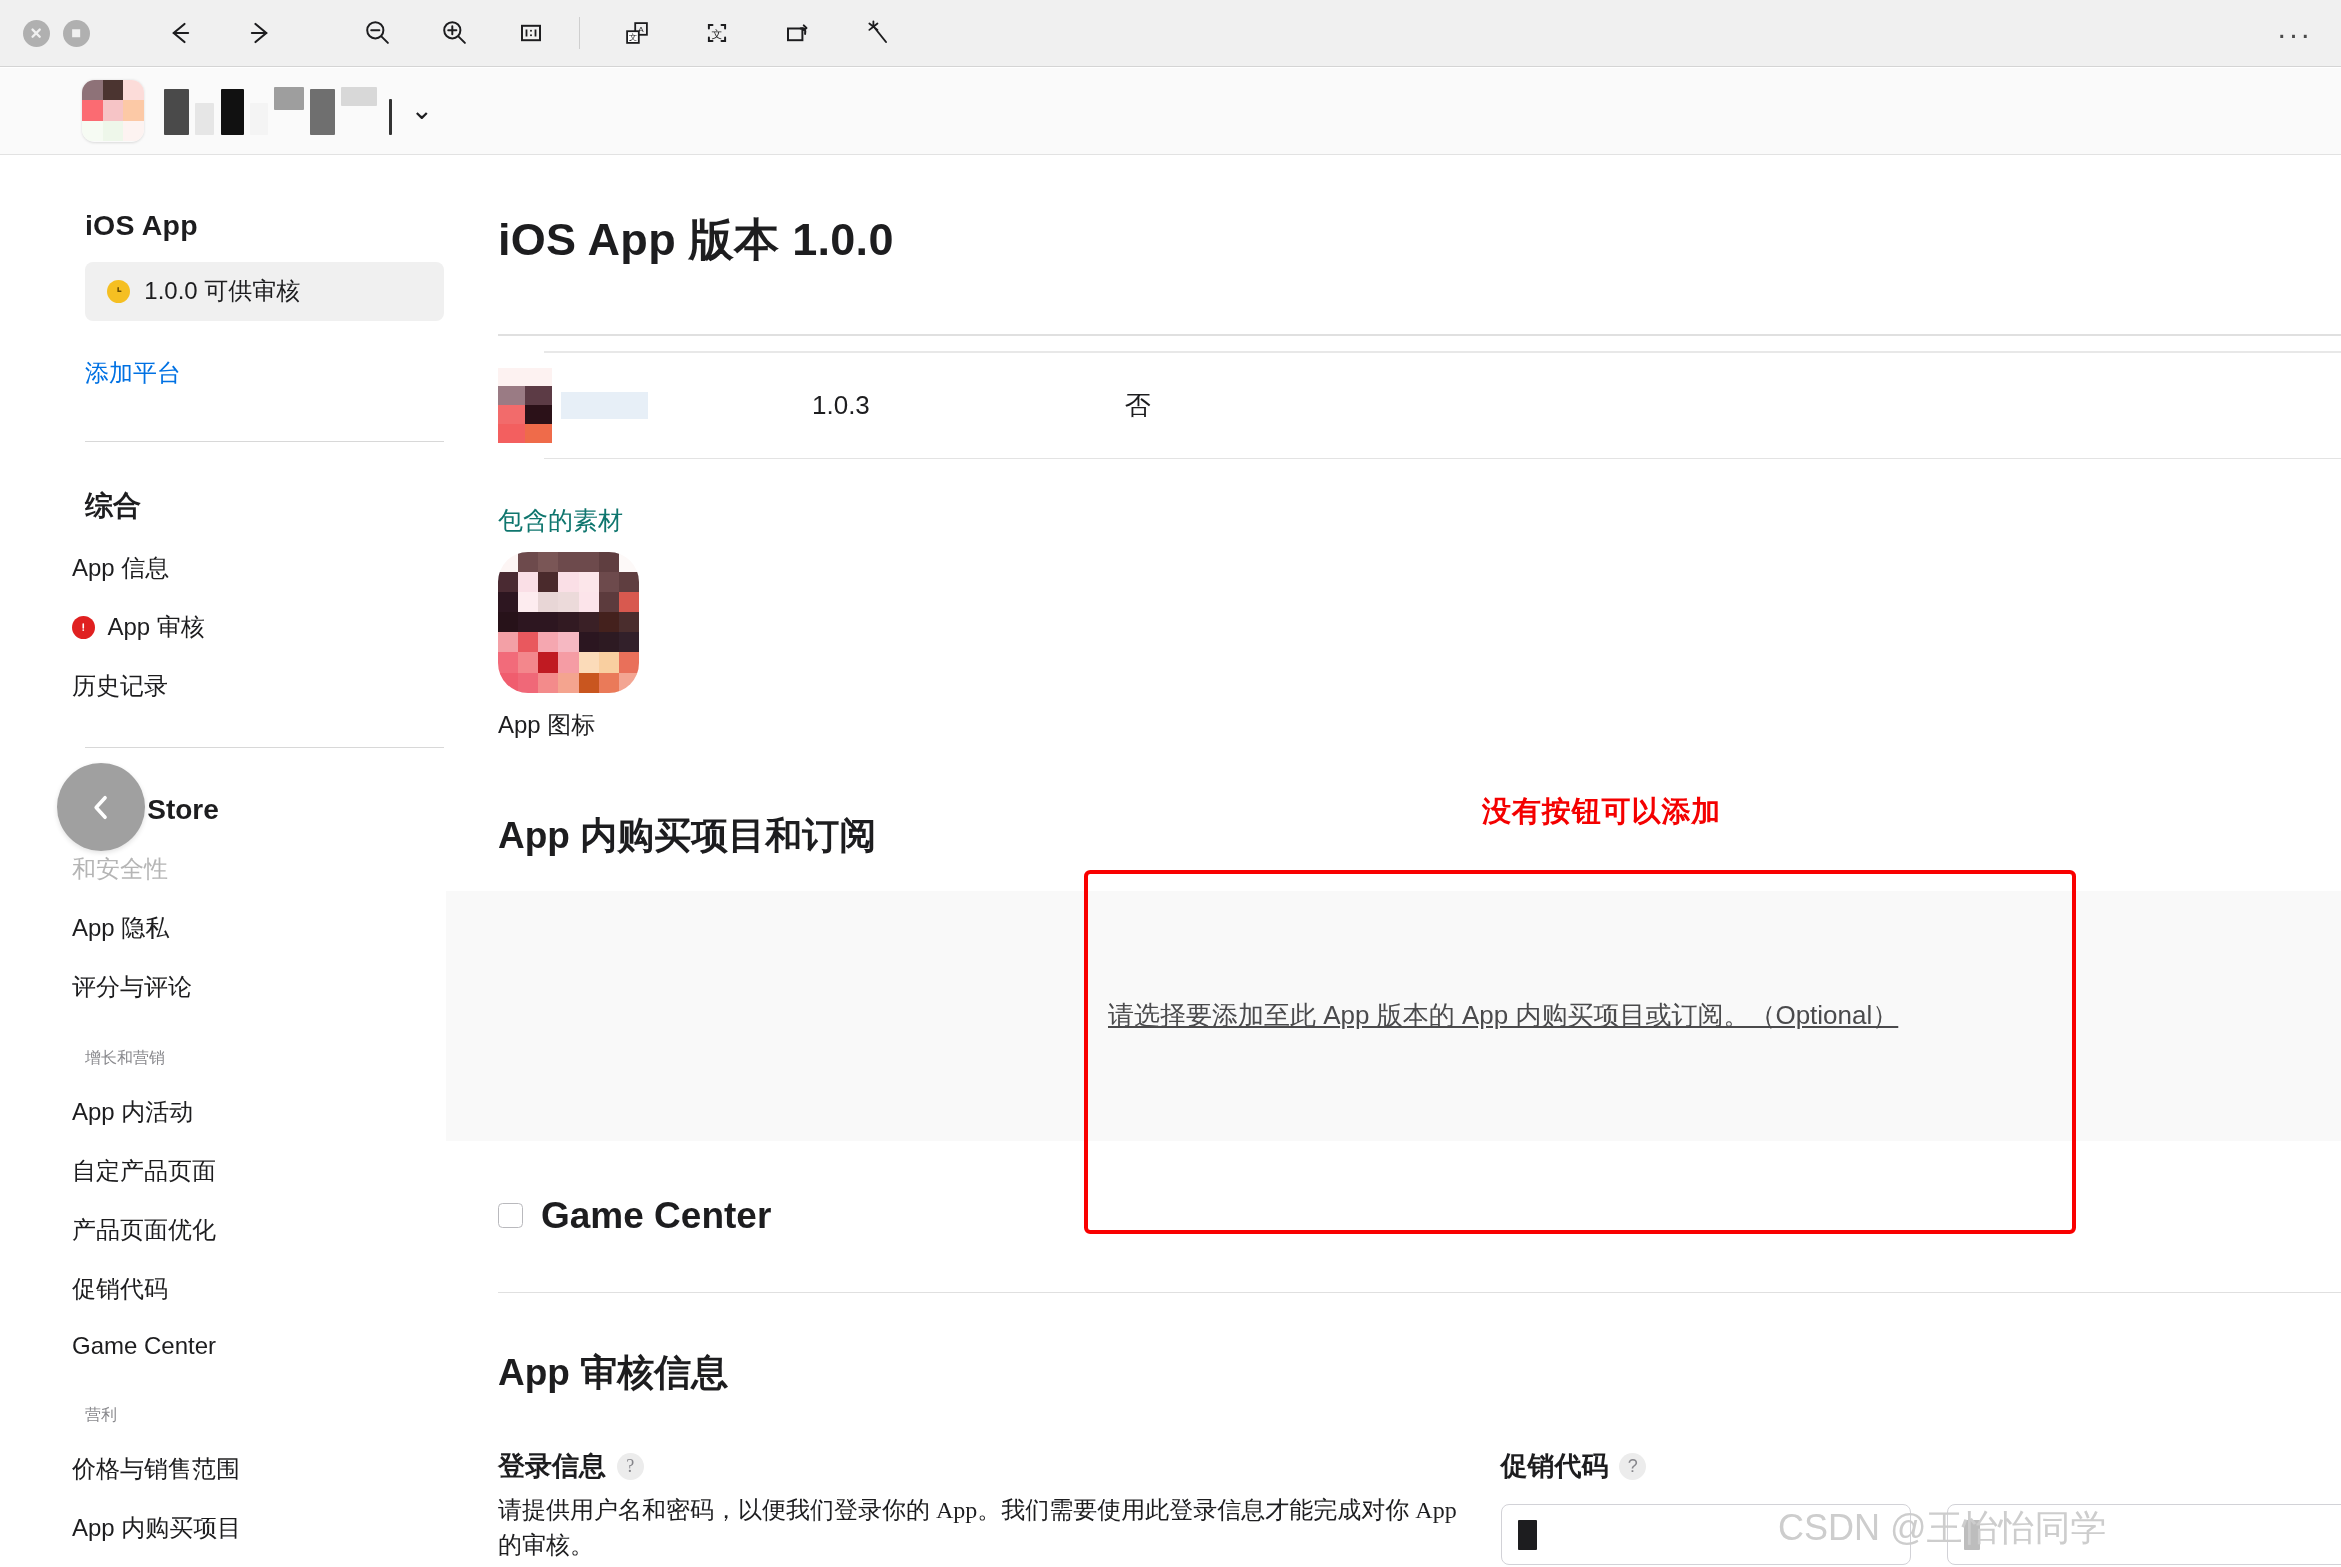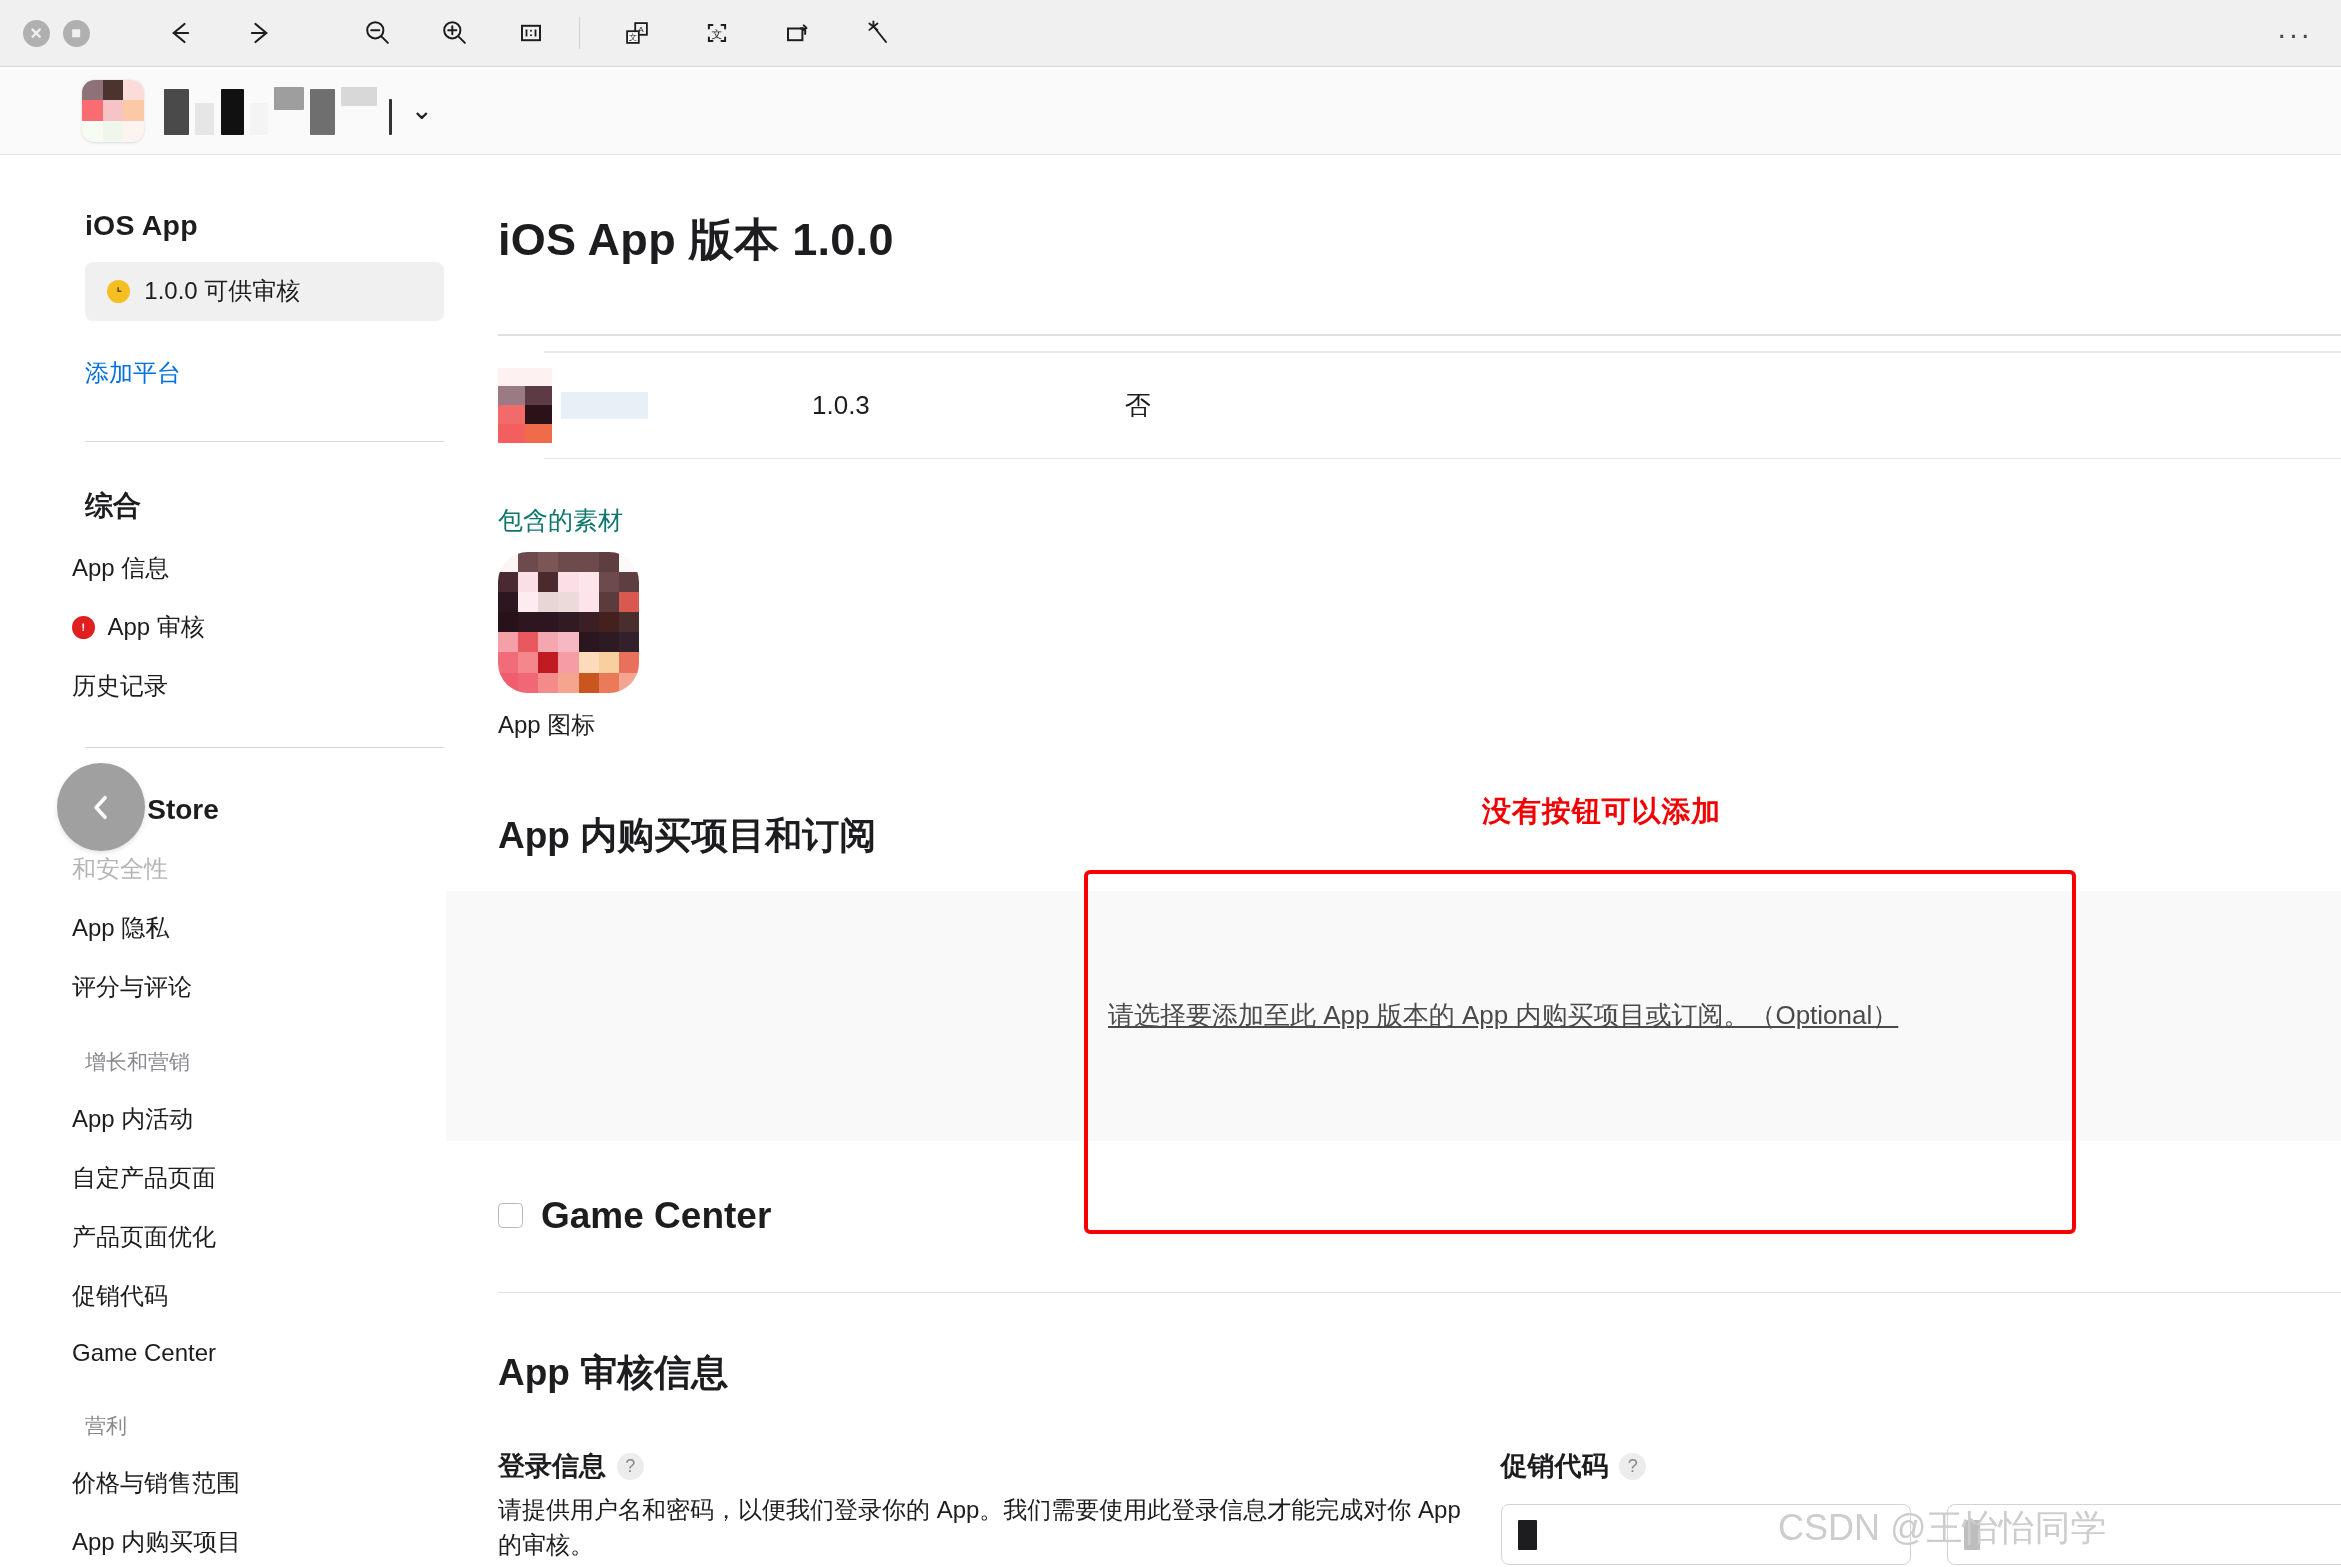--- a/index.html
+++ b/index.html
@@ -57,21 +57,21 @@
   .sb-version{
     margin:19.6px 0 0 85px;width:359px;height:59px;background:#f0f0f0;border-radius:8px;
     display:flex;align-items:center;box-sizing:border-box;padding-left:22px;gap:14.3px;
   }
   .sb-version .dot{width:23px;height:23px;border-radius:50%;background:#f5bf22;
     display:flex;align-items:center;justify-content:center;flex:none;}
   .sb-version .lbl{font-size:24px;color:#1d1d1f;}
   .sb-link{margin:36px 0 0 85px;font-size:24px;color:#0071e3;}
   .sb-rule{margin:52px 0 0 85px;width:359px;height:0.9px;background:#d8d8d8;}
   .sb-group{font-size:28px;font-weight:700;color:#1d1d1f;margin:46px 0 0 85px;}
-  .sb-subgroup{font-size:21px;color:#8a8a8e;margin:45px 0 0 85px;}
+  .sb-subgroup{font-size:16px;color:#8a8a8e;margin:45px 0 0 85px;}
   .sb-item{font-size:24px;color:#1d1d1f;margin:27px 0 0 72px;display:flex;align-items:center;gap:12.5px;}
   .sb-item .err{width:23px;height:23px;border-radius:50%;background:#e02020;flex:none;
     display:flex;align-items:center;justify-content:center;}
   .sb-collapse{
     position:absolute;left:57px;top:763px;width:88px;height:88px;border-radius:50%;
     background:#a0a0a0;display:flex;align-items:center;justify-content:center;
     box-shadow:0 1.8px 5.4px rgba(0,0,0,.12);
   }
 
   
@@ -108,21 +108,21 @@
 
   .gc-row{display:flex;align-items:center;margin:54px 0 0 52px;gap:18px;}
   .gc-check{width:23px;height:23px;border:1.8px solid #b9b9bd;border-radius:4.5px;background:#fff;flex:none;}
   .gc-label{font-size:37px;font-weight:700;color:#1d1d1f;}
 
   .hr-wide{margin:55px 0 0 52px;width:1844px;height:1.8px;background:#e0e0e0;}
 
   .review-title{font-size:37px;font-weight:700;color:#1d1d1f;margin:55px 0 0 52px;}
 
   .review-cols{display:flex;margin:50px 0 0 0;}
-  .col-left{width:1035px;padding-left:52px;box-sizing:border-box;}
+  .col-left{width:1035px;padding-left:52px;box-sizing:border-box;font-family:Liberation Serif, serif;}
   .col-right{width:803px;padding-left:19.6px;box-sizing:border-box;}
   .fld-label{display:flex;align-items:center;gap:10.7px;}
   .fld-label .t{font-size:27px;font-weight:700;color:#1d1d1f;}
   .help-q{width:27px;height:27px;border-radius:50%;background:#ececec;color:#86868b;
     font-size:18px;display:flex;align-items:center;justify-content:center;flex:none;}
   .fld-desc{font-size:24px;color:#1d1d1f;line-height:1.42;margin-top:9px;max-width:963px;}
   .inp{width:410px;height:61px;border:0.9px solid #d2d2d7;border-radius:8px;background:#fff;
     box-sizing:border-box;display:flex;align-items:center;padding-left:16px;margin-top:19.6px;}
   .inp.wide{width:624px;}
   .inp .val{display:flex;align-items:center;gap:5.4px;}

